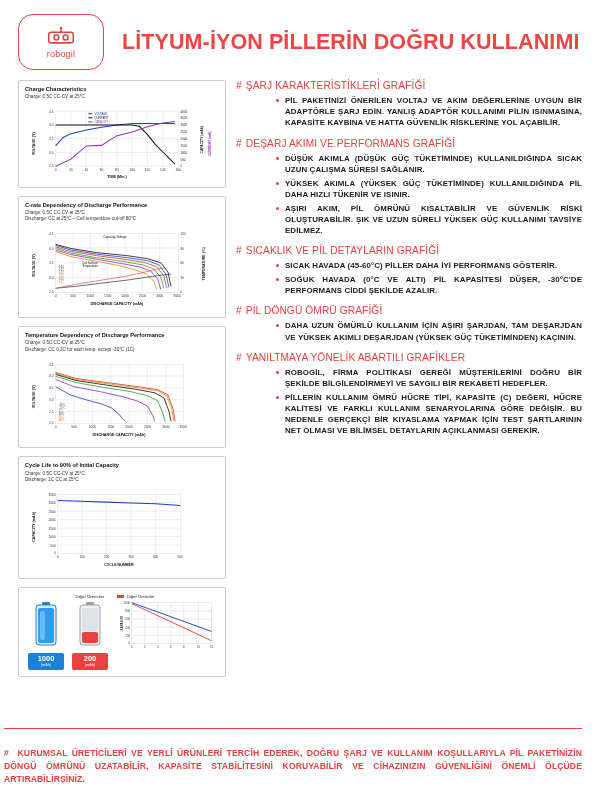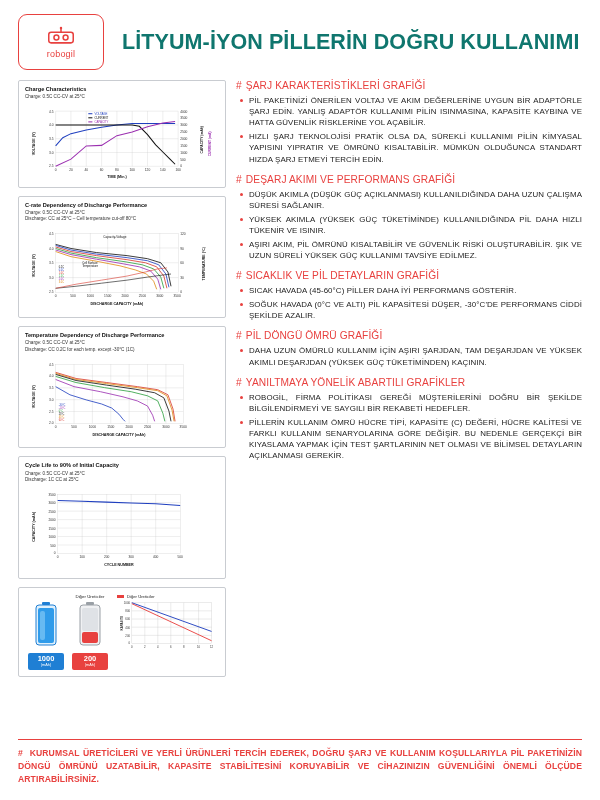--- a/index.html
+++ b/index.html
@@ -20,37 +20,37 @@
   .header {
     display: flex;
     align-items: center;
     padding: 14px 18px 10px 18px;
     gap: 10px;
   }
   .logo-box {
     width: 86px;
     height: 56px;
     border: 1.6px solid #e8413f;
-    border-radius: 9px;
+    border-radius: 15px;
     display: flex;
     flex-direction: column;
     align-items: center;
     justify-content: center;
     flex: none;
   }
   .logo-mark { width: 26px; height: 20px; }
   .logo-text {
     font-size: 9px;
     color: #e8413f;
     letter-spacing: 0.2px;
     margin-top: 3px;
     font-weight: 400;
   }
   .header-title {
-    color: #0f766e;
+    color: #ef4444;
     font-size: 21.5px;
     font-weight: bold;
     line-height: 1.15;
     letter-spacing: 0.1px;
     margin-left: 8px;
   }
 
   
   .content {
     display: flex;
@@ -98,39 +98,40 @@
     padding-left: 13px;
     list-style: none;
   }
   ul.bullets li {
     position: relative;
     font-size: 7.9px;
     line-height: 1.42;
     color: #1b1b1b;
     text-align: justify;
     margin-bottom: 2.5px;
-    font-weight: normal;
+    font-weight: bold;
     letter-spacing: 0.1px;
+    margin-left: 36px;
   }
   ul.bullets li::before {
     content: "";
     position: absolute;
     left: -9px;
     top: 4px;
     width: 3px; height: 3px;
     border-radius: 50%;
     background: #e8413f;
   }
 
   
   .footer {
     position: absolute;
-    left: 18px; right: 18px; bottom: 14px;
+    left: 4px; right: 18px; bottom: 14px;
     border-top: 1.5px solid #e8413f;
-    padding-top: 7px;
+    padding-top: 18px;
   }
   .footer-text {
     color: #e8413f;
     font-size: 8.6px;
     font-weight: bold;
     line-height: 1.5;
     text-align: justify;
     letter-spacing: 0.1px;
   }
 
@@ -496,30 +497,29 @@
     </div>
 
     <div class="col-right">
 
       <div class="sec">
         <div class="sec-head">
           <span class="hash">#</span><span>ŞARJ KARAKTERİSTİKLERİ GRAFİĞİ</span>
         </div>
         <ul class="bullets">
           <li>PİL PAKETİNİZİ ÖNERİLEN VOLTAJ VE AKIM DEĞERLERİNE UYGUN BİR ADAPTÖRLE ŞARJ EDİN. YANLIŞ ADAPTÖR KULLANIMI PİLİN ISINMASINA, KAPASİTE KAYBINA VE HATTA GÜVENLİK RİSKLERİNE YOL AÇABİLİR.</li>
-          <li>HIZLI ŞARJ TEKNOLOJİSİ PRATİK OLSA DA, SÜREKLİ KULLANIMI PİLİN KİMYASAL YAPISINI YIPRATIR VE ÖMRÜNÜ KISALTABİLİR. MÜMKÜN OLDUĞUNCA STANDART HIZDA ŞARJ ETMEYİ TERCİH EDİN.</li>
         </ul>
       </div>
 
       <div class="sec">
         <div class="sec-head">
           <span class="hash">#</span><span>DEŞARJ AKIMI VE PERFORMANS GRAFİĞİ</span>
         </div>
         <ul class="bullets">
-          <li>DÜŞÜK AKIMLA (DÜŞÜK GÜÇ AÇIKLANMASI) KULLANILDIĞINDA DAHA UZUN ÇALIŞMA SÜRESİ SAĞLANIR.</li>
+          <li>DÜŞÜK AKIMLA (DÜŞÜK GÜÇ TÜKETİMİNDE) KULLANILDIĞINDA SICAK UZUN ÇALIŞMA SÜRESİ SAĞLANIR.</li>
           <li>YÜKSEK AKIMLA (YÜKSEK GÜÇ TÜKETİMİNDE) KULLANILDIĞINDA PİL DAHA HIZLI TÜKENİR VE ISINIR.</li>
           <li>AŞIRI AKIM, PİL ÖMRÜNÜ KISALTABİLİR VE GÜVENLİK RİSKİ OLUŞTURABİLİR. ŞIK VE UZUN SÜRELİ YÜKSEK GÜÇ KULLANIMI TAVSİYE EDİLMEZ.</li>
         </ul>
       </div>
 
       <div class="sec">
         <div class="sec-head">
           <span class="hash">#</span><span>SICAKLIK VE PİL DETAYLARIN GRAFİĞİ</span>
         </div>
         <ul class="bullets">

